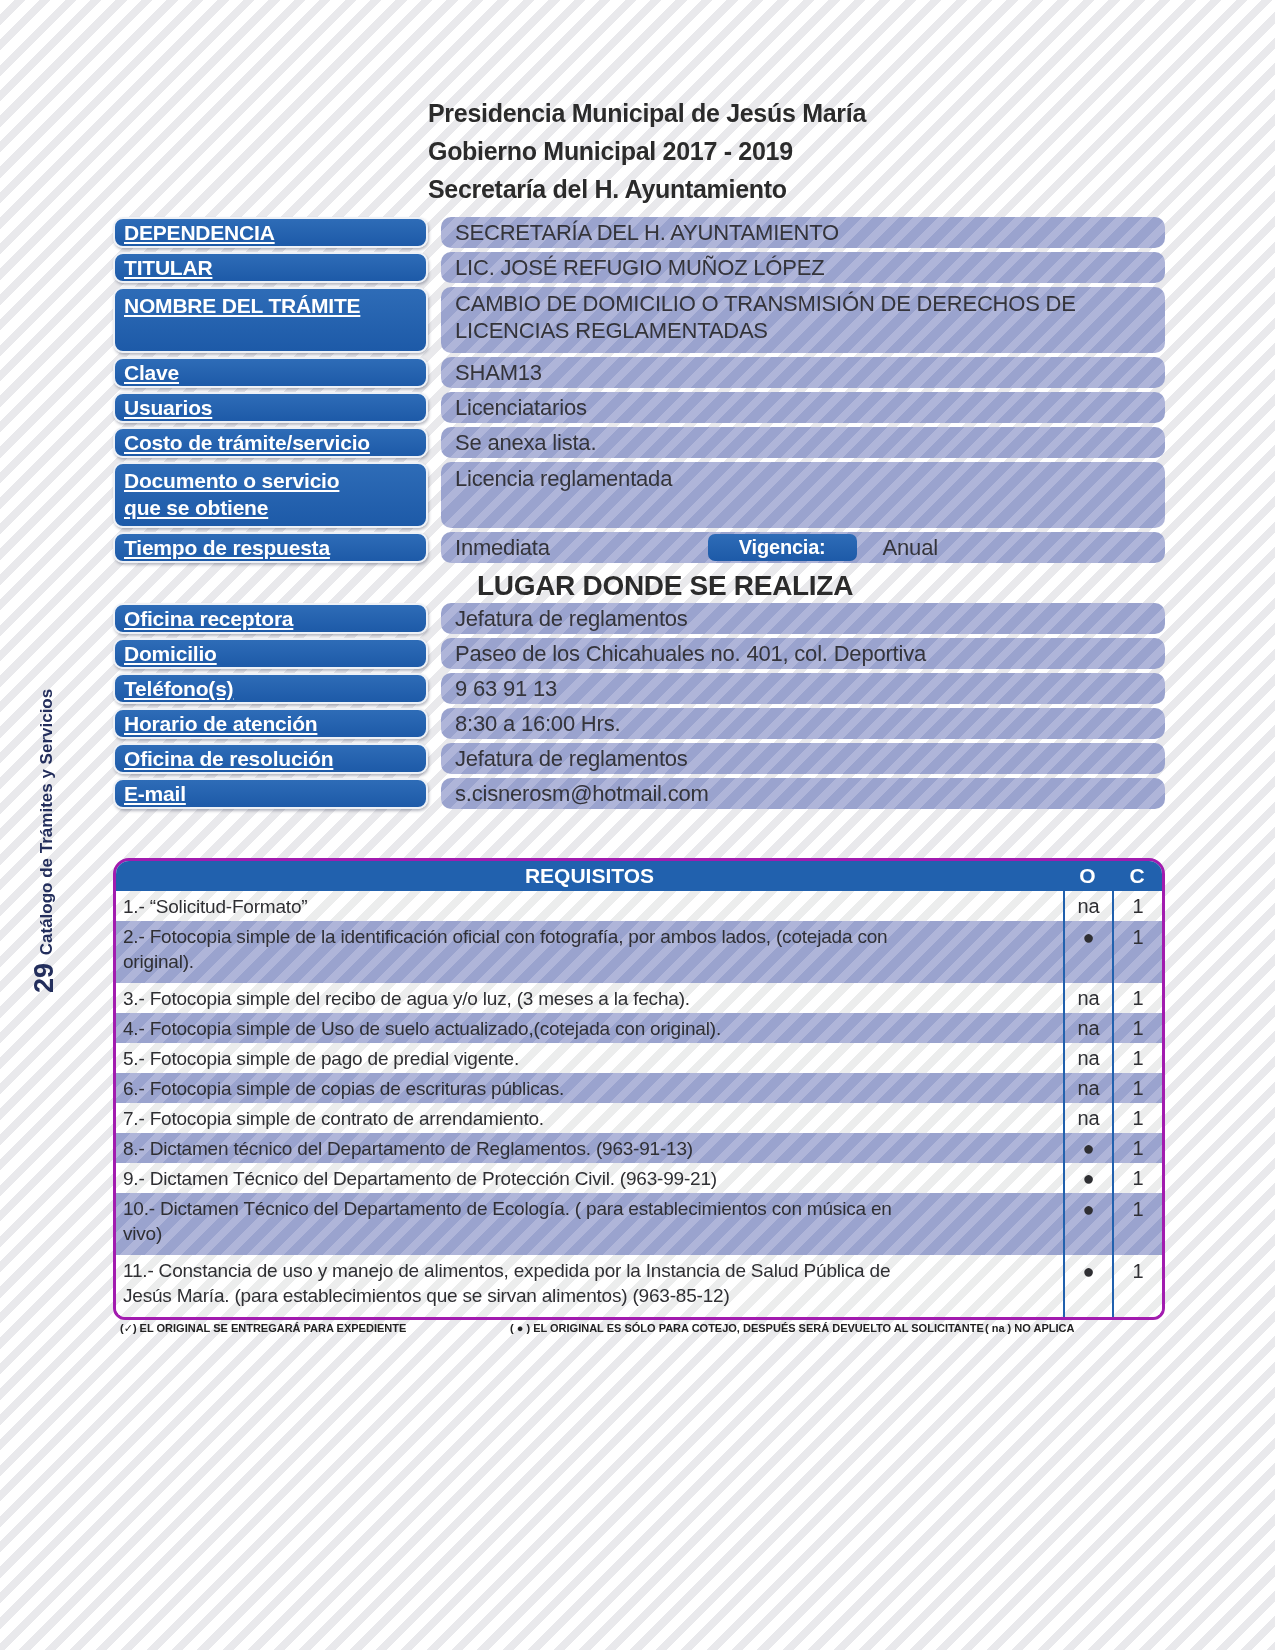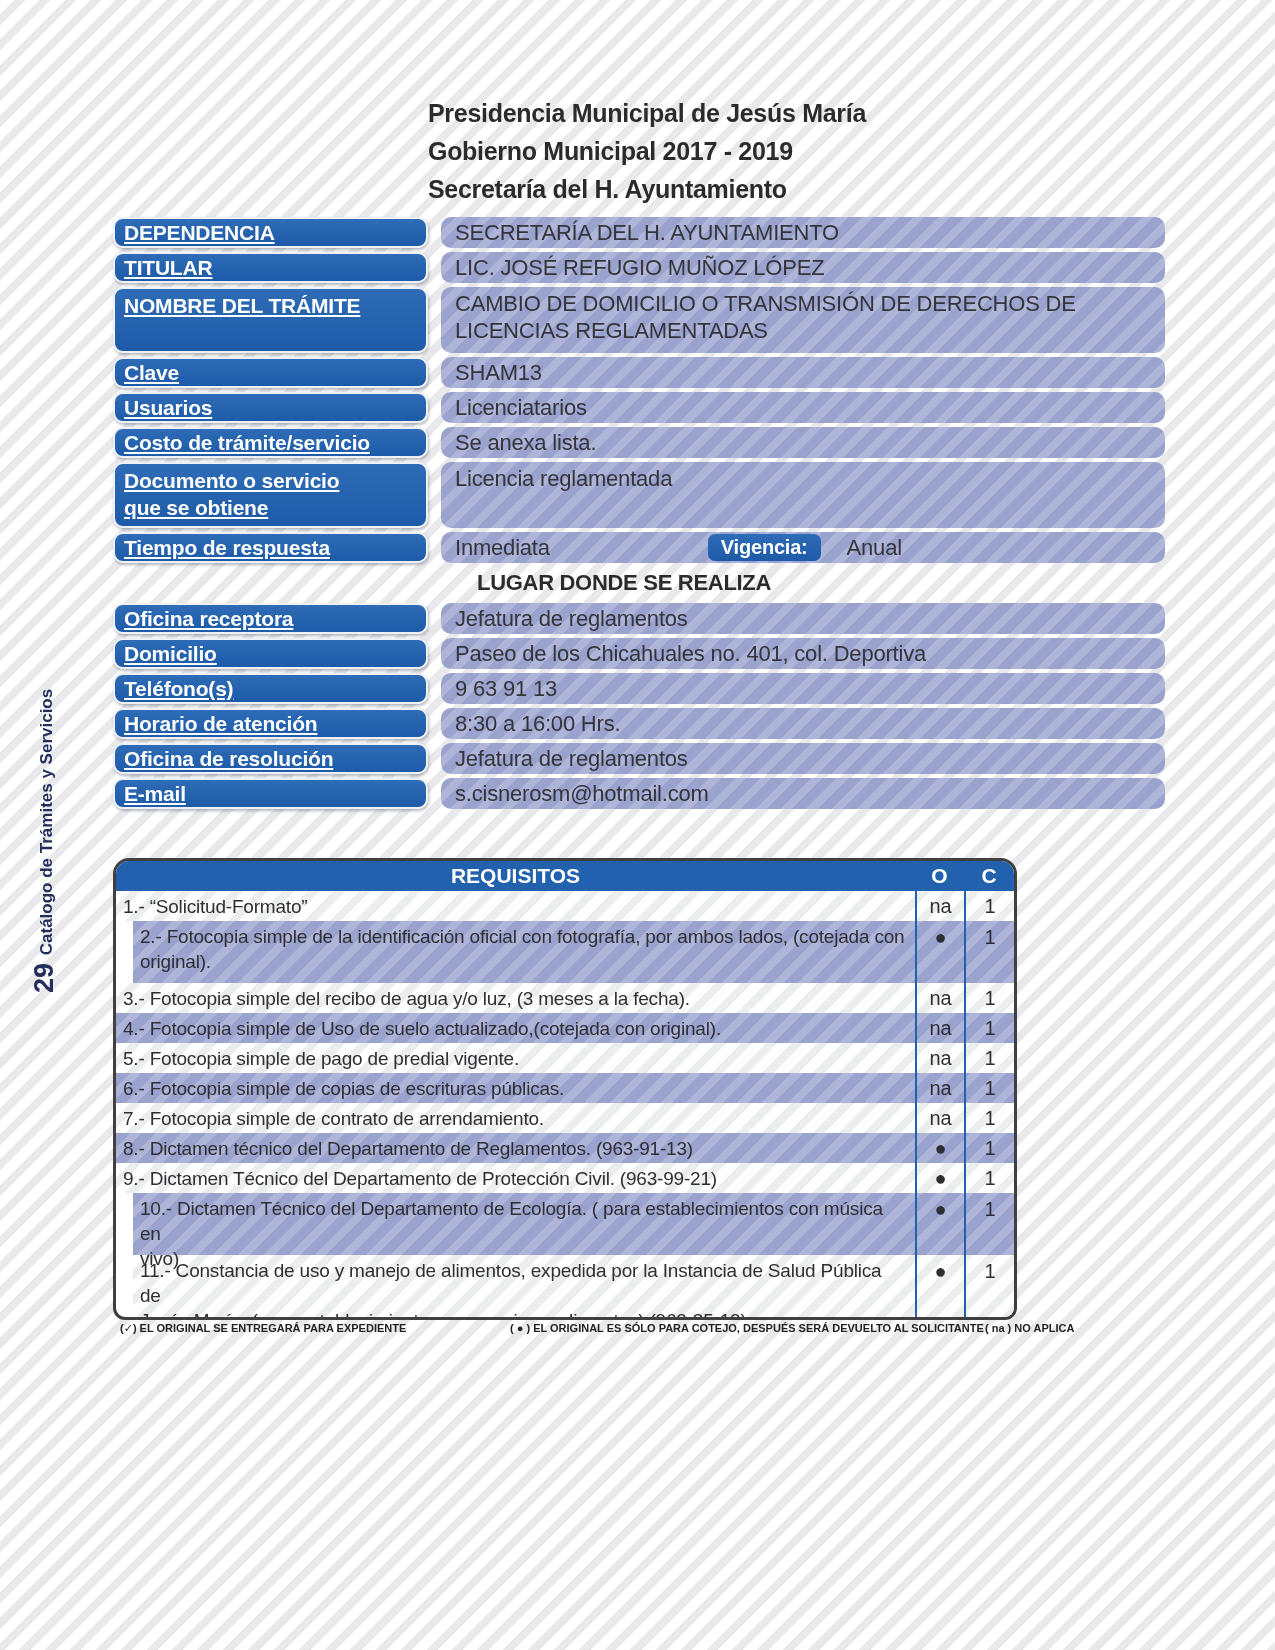--- a/index.html
+++ b/index.html
@@ -24,35 +24,35 @@
        box-shadow:1px 2px 3px rgba(50,55,80,.35);white-space:pre-line;line-height:27px;text-decoration:underline;}
   .val{flex:1;margin-left:13px;box-sizing:border-box;border-radius:10px;
        background:repeating-linear-gradient(135deg,#9aa3ce 0 10px,#afb5d9 10px 18px);
        color:#34343a;font-size:22px;letter-spacing:-0.2px;padding:0 10px 0 14px;
        display:flex;align-items:center;line-height:27px;white-space:pre-line;}
   .h31{height:31px;}
   .h66{height:66px;}
   .row.tall .lbl,.row.tall .val{align-items:flex-start;padding-top:3px;}
   .val.bold{font-weight:normal;}
   .vig-pill{background:linear-gradient(180deg,#2e6cb7,#1d5aa8);color:#fff;font-weight:bold;
-       font-size:20px;border-radius:7px;padding:1px 13px;margin-left:158px;line-height:25px;}
+       font-size:20px;border-radius:7px;padding:1px 31px;margin-left:158px;line-height:25px;}
   .vig-val{margin-left:26px;}
-  .sec-title{position:absolute;left:477px;top:570px;font-size:22px;font-weight:bold;
+  .sec-title{position:absolute;left:477px;top:570px;font-size:28px;font-weight:bold;
        color:#2b2b2b;letter-spacing:-0.3px;}
   
-  .table{position:absolute;left:113px;top:858px;width:904px;box-sizing:border-box;
-       border:3px solid #404040;border-radius:16px 16px 12px 12px;overflow:hidden;background:#fff;}
+  .table{position:absolute;left:113px;top:858px;width:1052px;box-sizing:border-box;
+       border:3px solid #a21caf;border-radius:16px 16px 12px 12px;overflow:hidden;background:#fff;}
   .thead{height:30px;background:#2161ae;display:grid;grid-template-columns:1fr 49px 50px;
        color:#fff;font-weight:bold;font-size:21px;}
   .thead div{display:flex;align-items:center;justify-content:center;}
   .trow{display:grid;grid-template-columns:1fr 49px 50px;
        background:repeating-linear-gradient(135deg,#ffffff 0 10px,#eceded 10px 18px);}
   .trow.alt{background:repeating-linear-gradient(135deg,#9aa3ce 0 10px,#afb5d9 10px 18px);}
   .trow.s{height:30px;}
-  .trow.d{height:62px;margin-left:17px;}
+  .trow.d{height:62px;}
   .tcell{display:flex;align-items:center;color:#2f2f33;}
   .ttext{font-size:19px;letter-spacing:-0.2px;padding:0 8px 0 7px;line-height:25px;white-space:pre-line;}
   .trow.d .tcell{align-items:flex-start;padding-top:3px;}
   .to,.tc{justify-content:center;border-left:2px solid #2161ae;font-size:20px;padding-top:0 !important;}
   .trow.d .to,.trow.d .tc{align-items:flex-start;padding-top:5px !important;}
   .legend{position:absolute;top:1322px;left:0;width:1275px;font-size:11px;font-weight:600;
        color:#222;letter-spacing:0;}
   .legend span{position:absolute;white-space:nowrap;}
   .lg1{left:120px;} .lg2{left:510px;} .lg3{left:985px;}
 </style>

